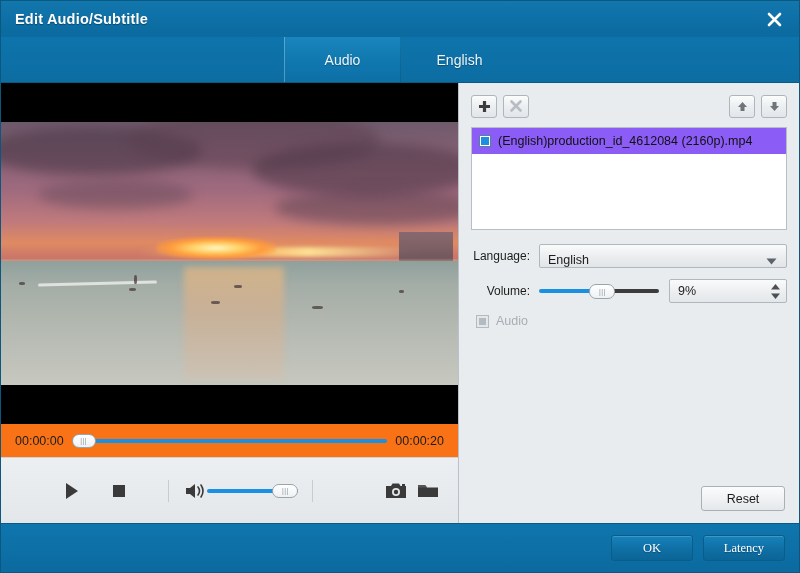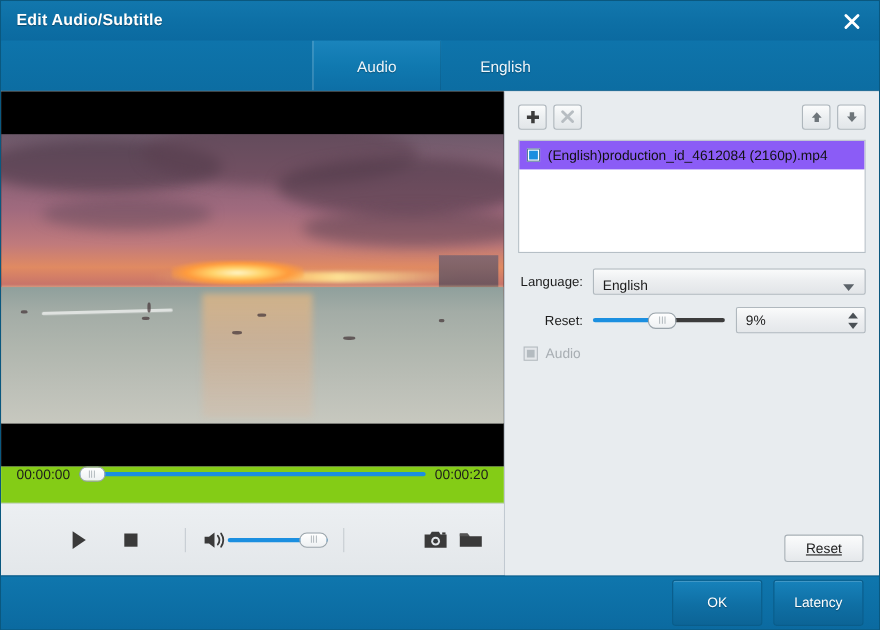--- a/index.html
+++ b/index.html
@@ -130,23 +130,23 @@
   .swimmer { position:absolute; background:#4a3b3e; border-radius:40%; opacity:.75; }
   .wave {
     position:absolute; left:8%; top:61%; width:26%; height:3px;
     background: rgba(255,255,255,.65); border-radius:3px;
     transform: rotate(-1.5deg); filter: blur(.6px);
   }
 
   
   .timeline-strip {
     height: 34px; flex: 0 0 34px;
-    display:flex; align-items:flex-start; gap:8px;
+    display:flex; align-items:center; gap:8px;
     padding: 0 14px;
-    background: #84cc16;
+    background: #f97316;
     border-bottom: 1px solid #cdd4d9;
   }
   .tc { font-size: 12.5px; color: #1c1c1c; white-space:nowrap; }
   .seek {
     flex:1 1 auto; position: relative; height: 14px;
     display:flex; align-items:center;
   }
   .seek-track {
     position:absolute; left:0; right:0; height:4px;
     background:#1b8fe0; border-radius:2px;
@@ -269,45 +269,44 @@
   .cbx-dis {
     width:13px; height:13px;
     border:1px solid #b4bbc0; background:#e4e7ea;
     display:flex; align-items:center; justify-content:center;
   }
   .cbx-dis i { width:7px; height:7px; background:#b4bbc0; display:block; }
   .loop-lbl { font-size:12.5px; color:#a8aeb3; }
 
   .reset-wrap { position:absolute; right:14px; bottom:12px; }
   .reset-btn {
-    width:72px; height:25px;
+    width:84px; height:25px;
     border:1px solid #a9b1b7; border-radius:3px;
     background: linear-gradient(180deg,#fbfcfc 0%,#f0f2f4 50%,#e5e8eb 100%);
     font-size:12.5px; color:#1c1c1c; cursor:pointer;
     display:flex; align-items:center; justify-content:center;
     font-family:"Liberation Sans",sans-serif;
-    text-decoration:underline;
   }
 
   
   .footer {
     height: 49px; flex: 0 0 49px;
     background: linear-gradient(180deg,#0f76ad 0%,#0b6aa0 100%);
     display:flex; align-items:center; justify-content:flex-end;
     padding-right: 14px; gap: 10px;
     border-top: 1px solid #0a5b86;
   }
   .fbtn {
-    width: 82px; height: 42px;
+    width: 82px; height: 26px;
     border:1px solid #0a5d8a; border-radius:3px;
     background: linear-gradient(180deg,#1782bb 0%,#0f6fa4 55%,#0c6496 100%);
     color:#ffffff; font-size:12.5px; cursor:pointer;
     display:flex; align-items:center; justify-content:center;
     text-shadow:0 1px 1px rgba(0,0,0,.3);
-    font-family:Liberation Sans, sans-serif;
+    font-family:Liberation Serif, serif;
     box-shadow: inset 0 1px 0 rgba(255,255,255,.18);
   }
 </style>
 </head>
 <body>
 
 <div class="window">
 
   <div class="titlebar">
     <div class="title-text">Edit Audio/Subtitle</div>
@@ -452,21 +451,21 @@
             <span>English</span>
             <span class="caret">
               <svg width="11" height="7" viewBox="0 0 11 7">
                   <path d="M0.5 0.5 L10.5 0.5 L5.5 6.5 Z" fill="#5c636a"></path>
                 </svg>
             </span>
           </div>
         </div>
 
         <div class="frow">
-          <div class="flabel">Reset:</div>
+          <div class="flabel">Volume:</div>
           <div class="slider">
             <div class="sl-left"></div>
             <div class="sl-right"></div>
             <div class="sl-handle">
                 <span class="grip">|||</span>
               </div>
           </div>
           <div class="spin">
             <span>9%</span>
             <span class="spin-arrows">

